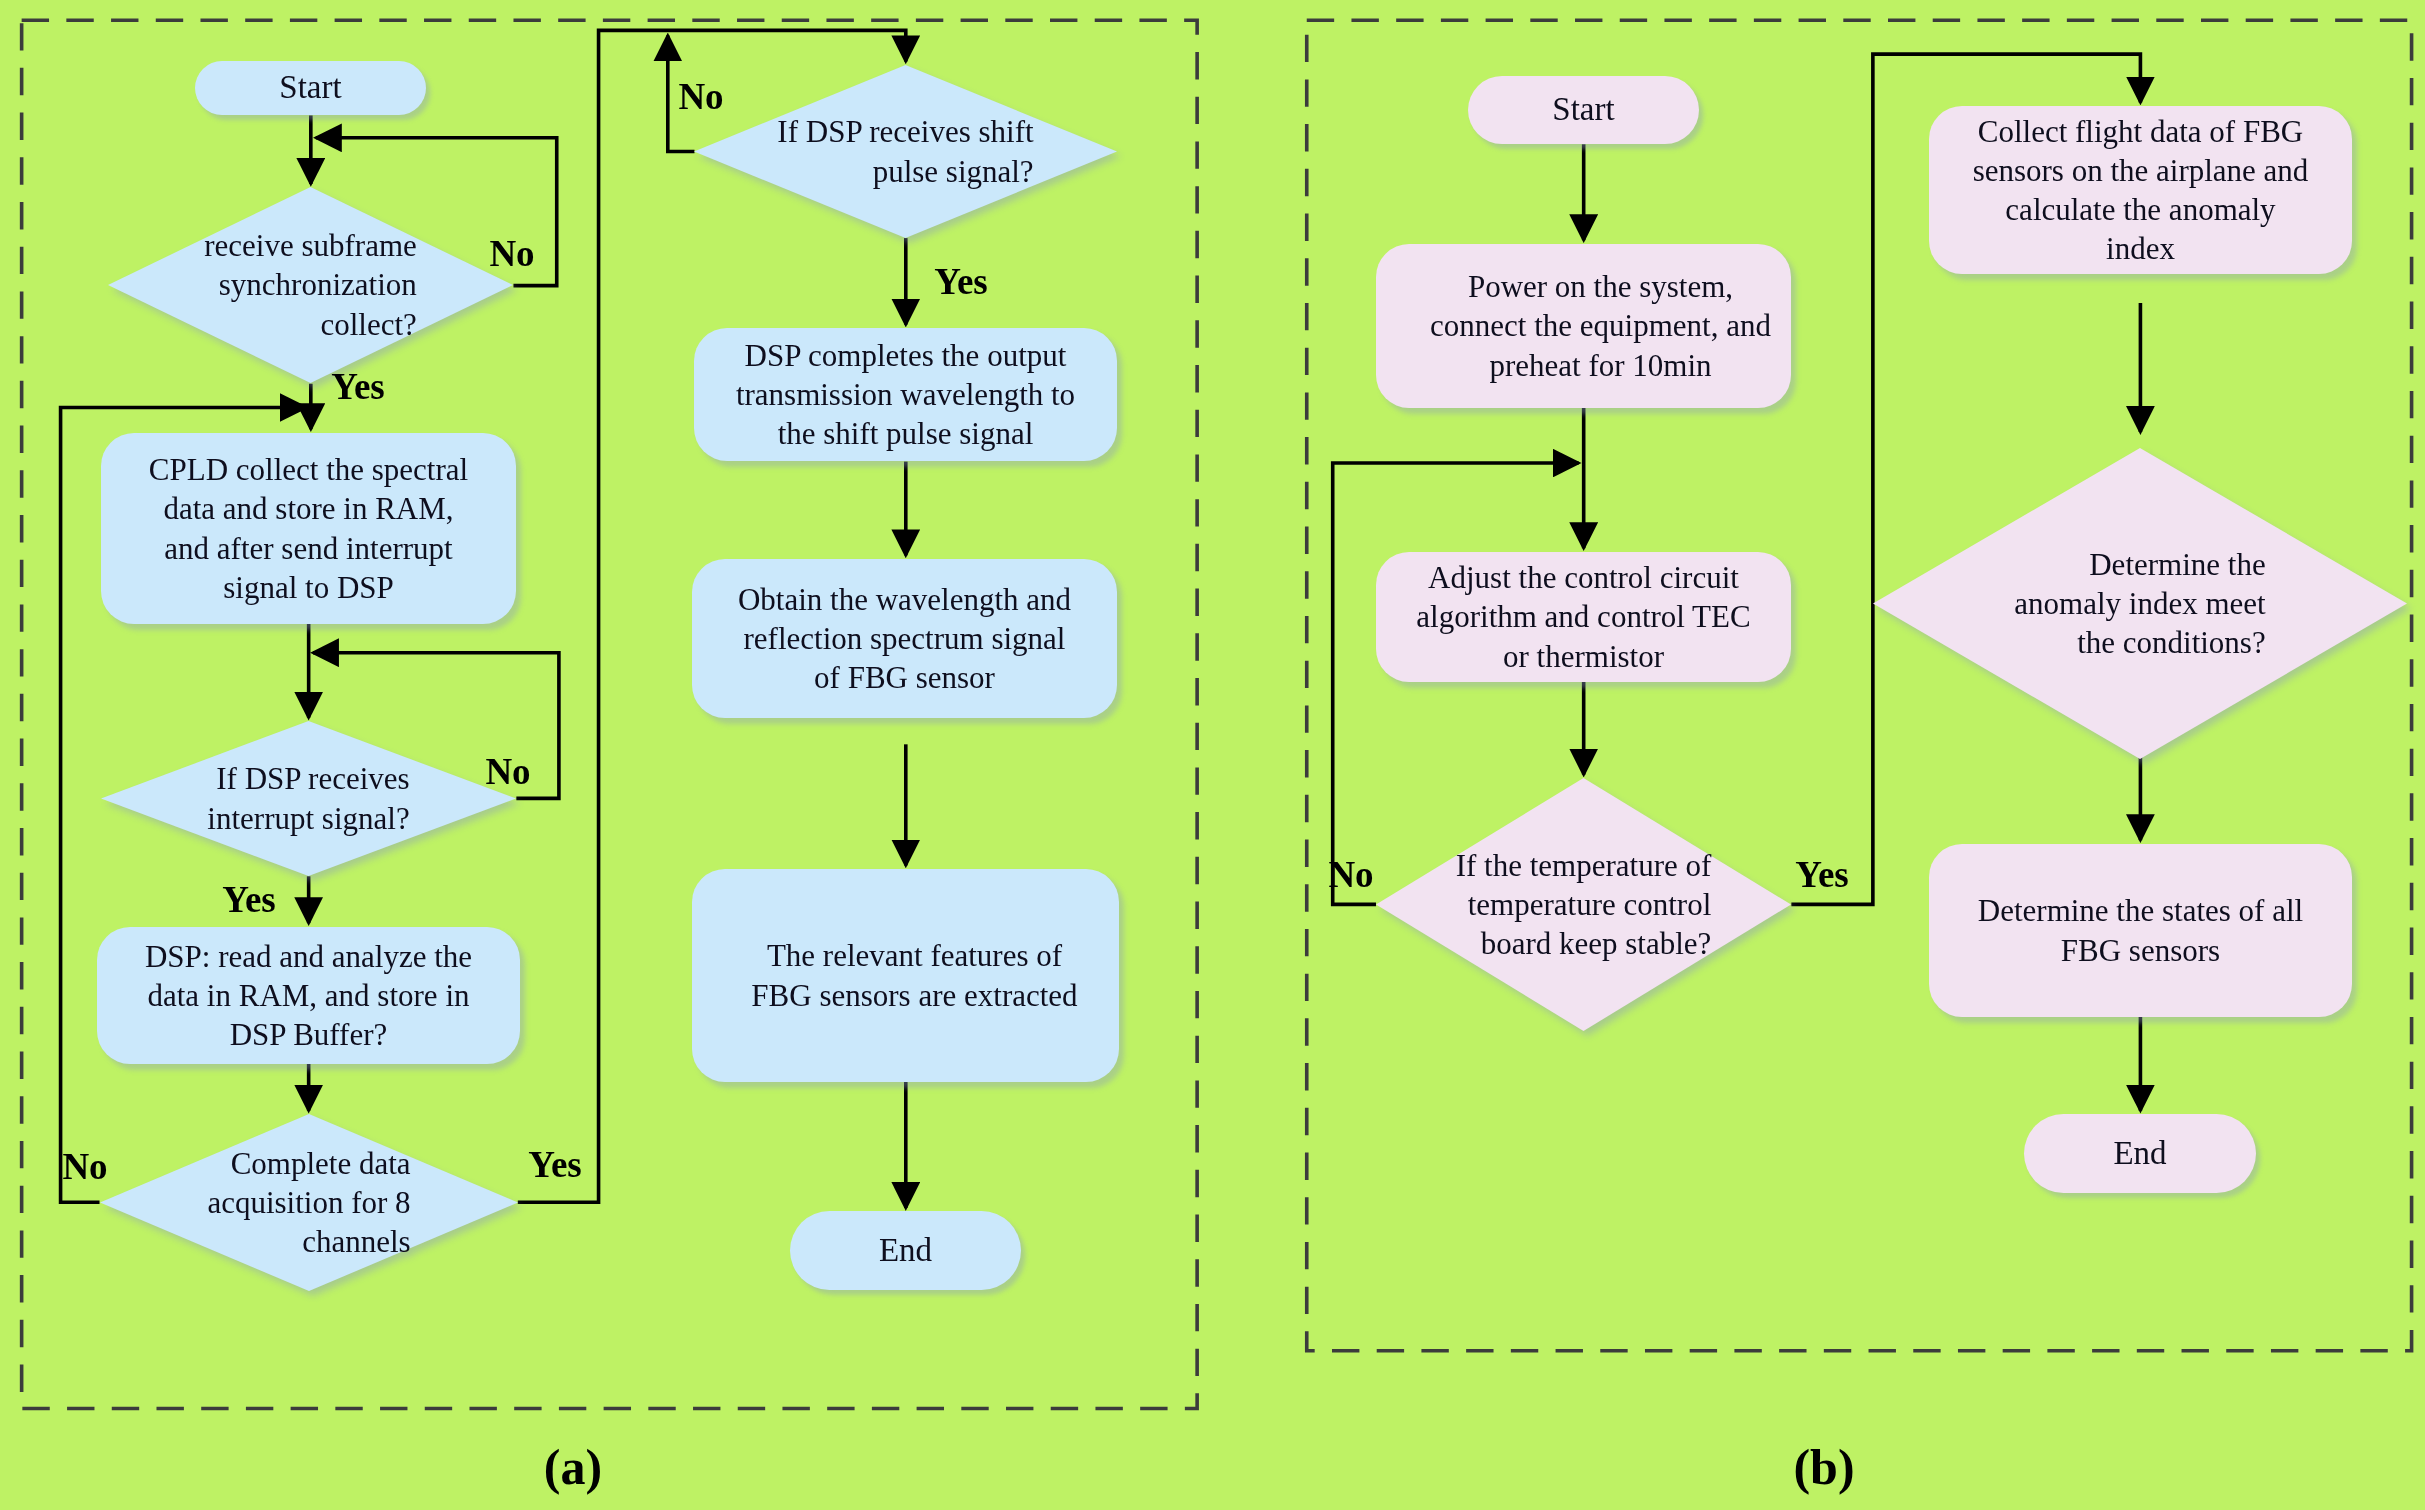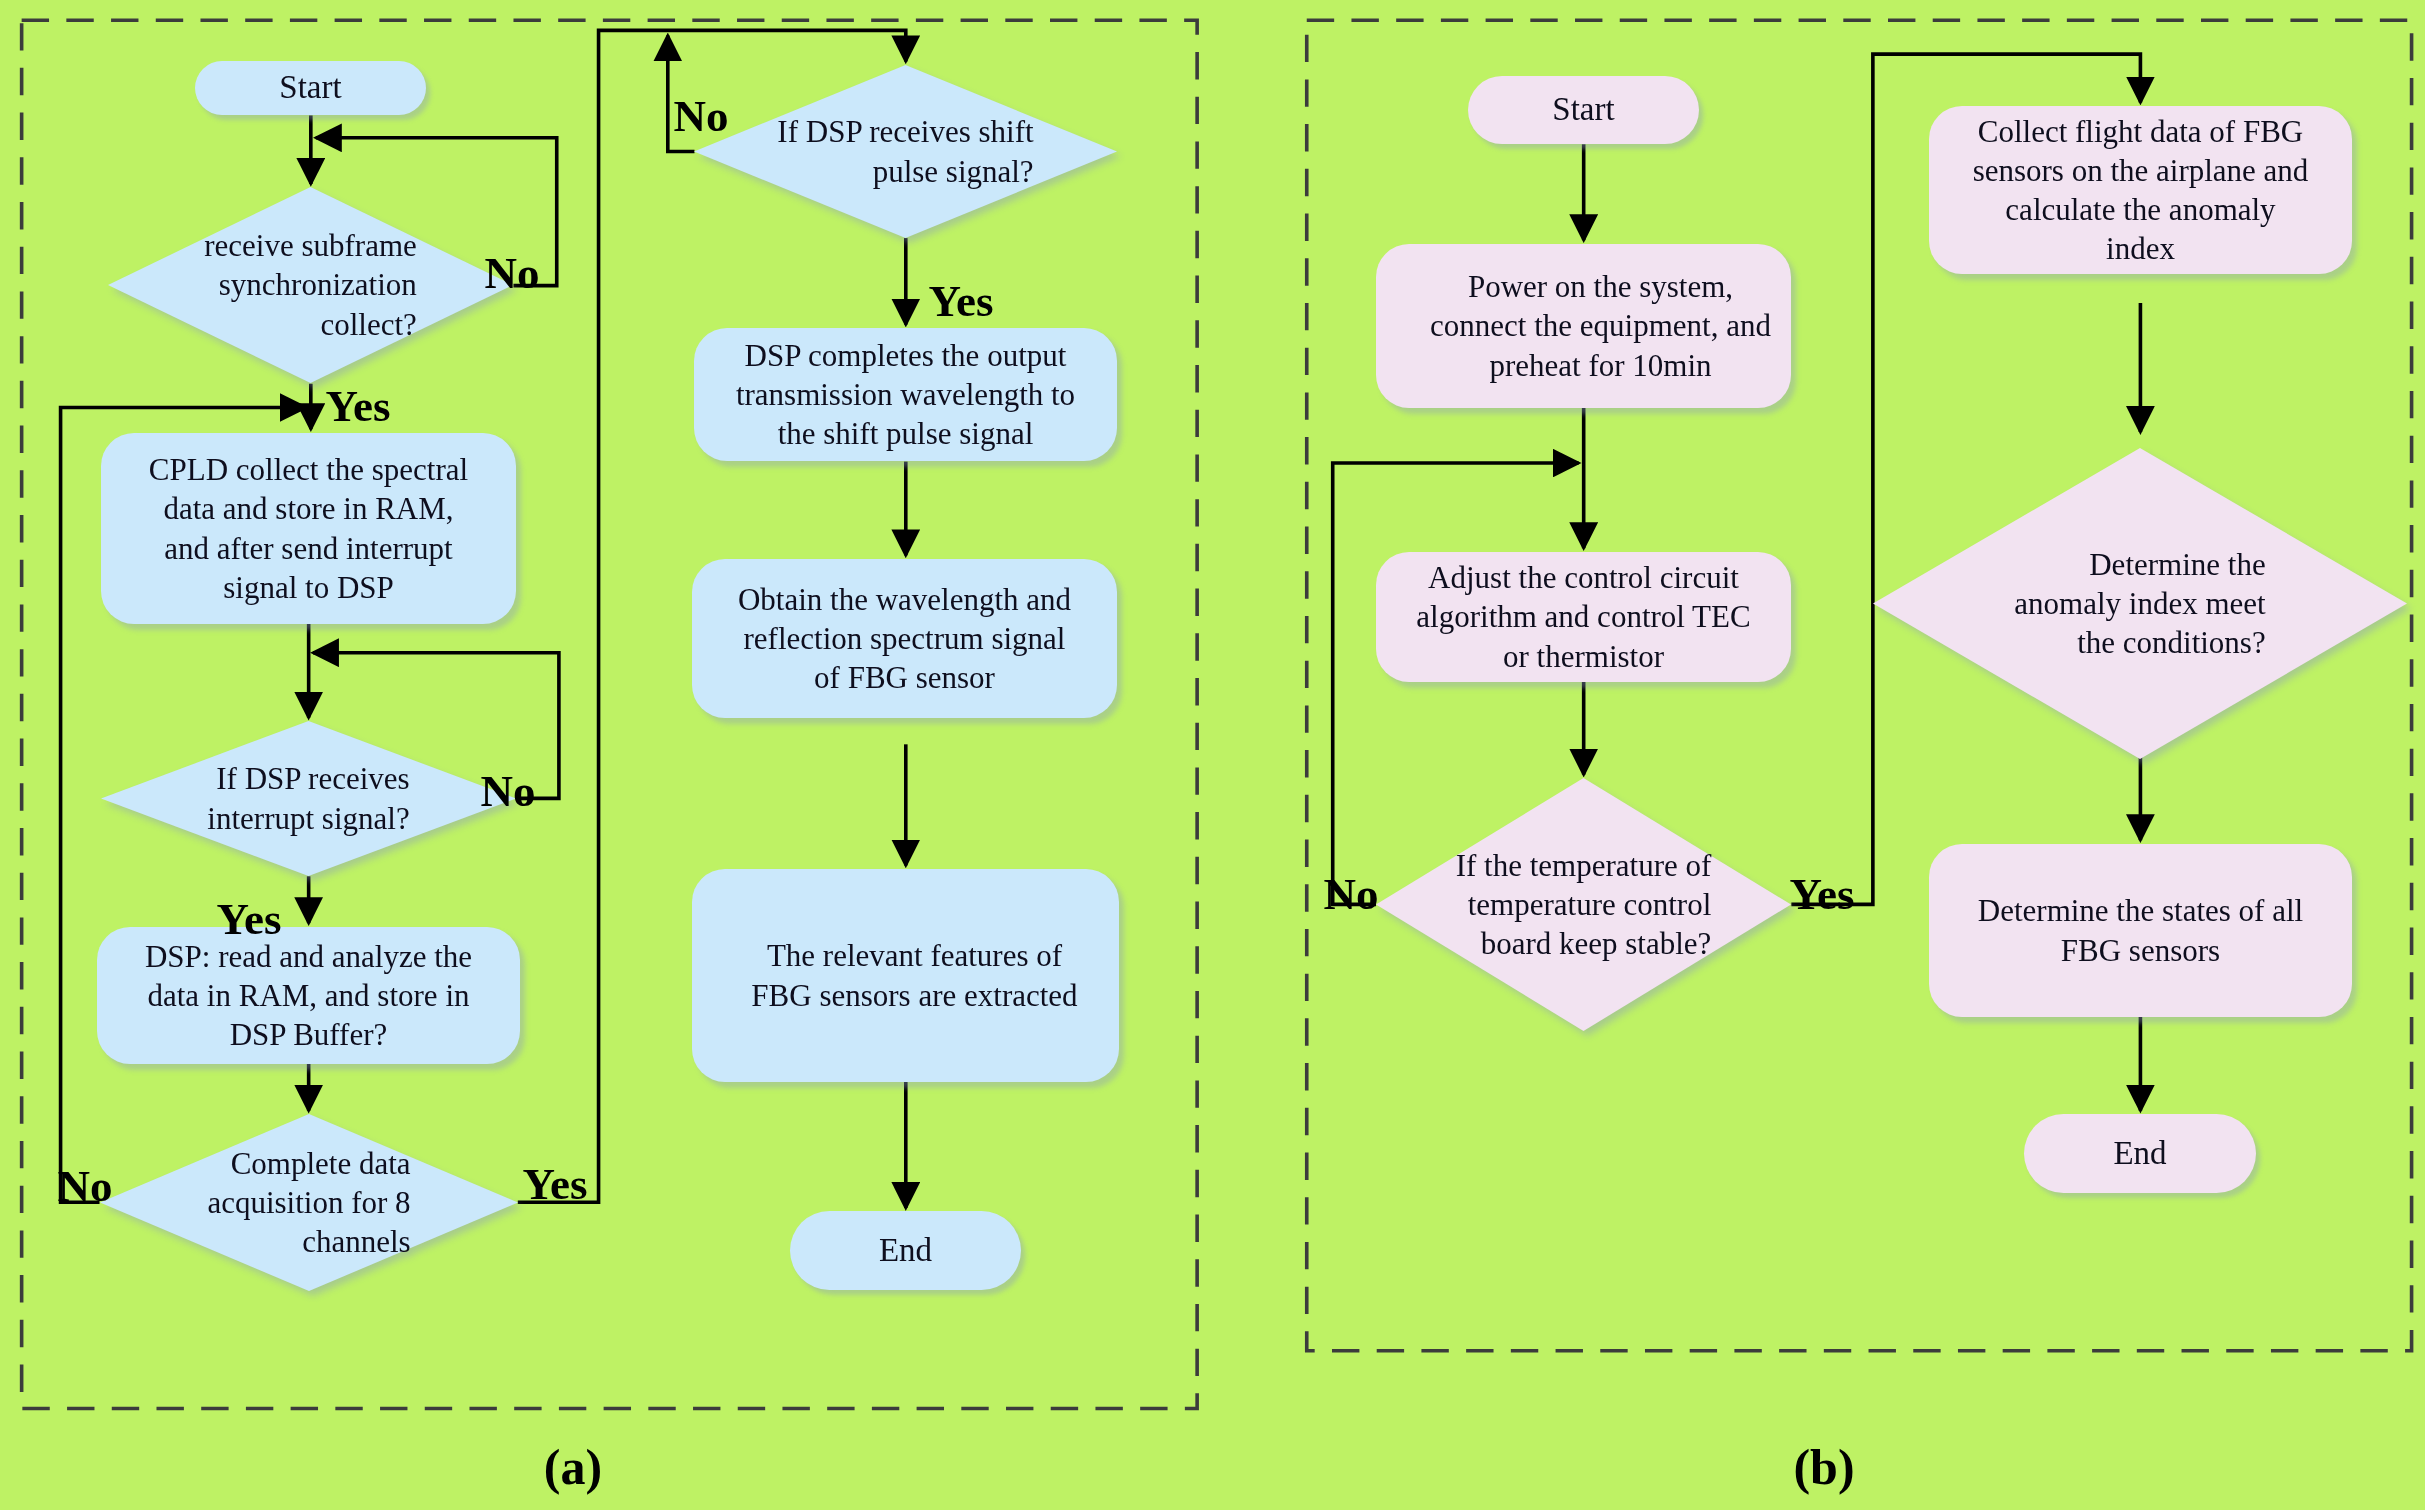--- a/index.html
+++ b/index.html
@@ -52,23 +52,22 @@
     position: absolute; inset: 0;
     display: flex; align-items: center; justify-content: center;
     text-align: right; white-space: pre-line;
     font-size: 31px; line-height: 1.26;
   }
 
   .branch {
     position: absolute;
     width: 94px; height: 45px;
     display: flex; align-items: center; justify-content: center;
-    font-weight: bold; font-size: 45px;
+    font-weight: bold; font-size: 37px;
     color: #000;
-    margin-top: 19px;
   }
   .caption {
     position: absolute;
     width: 252px; height: 58px;
     display: flex; align-items: center; justify-content: center;
     font-weight: bold; font-size: 50px;
     color: #000;
   }
 </style>
 </head>

